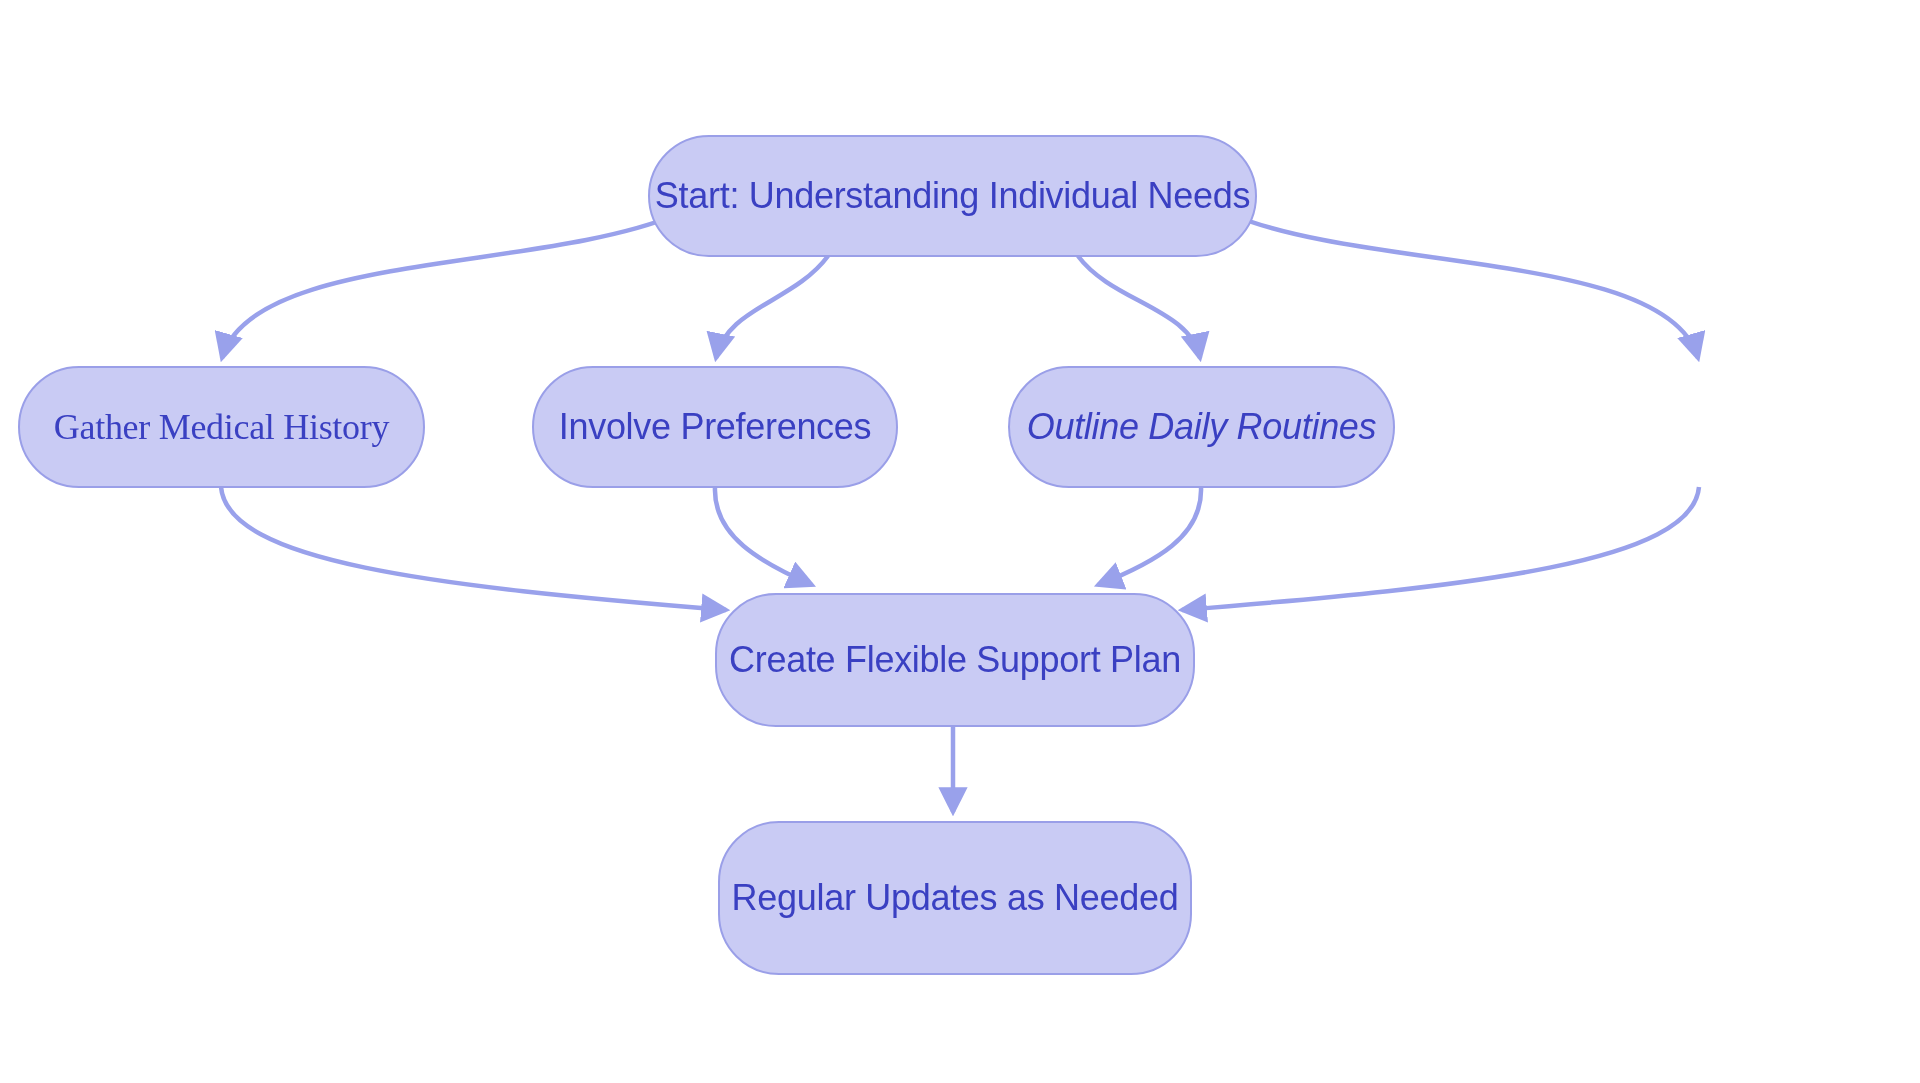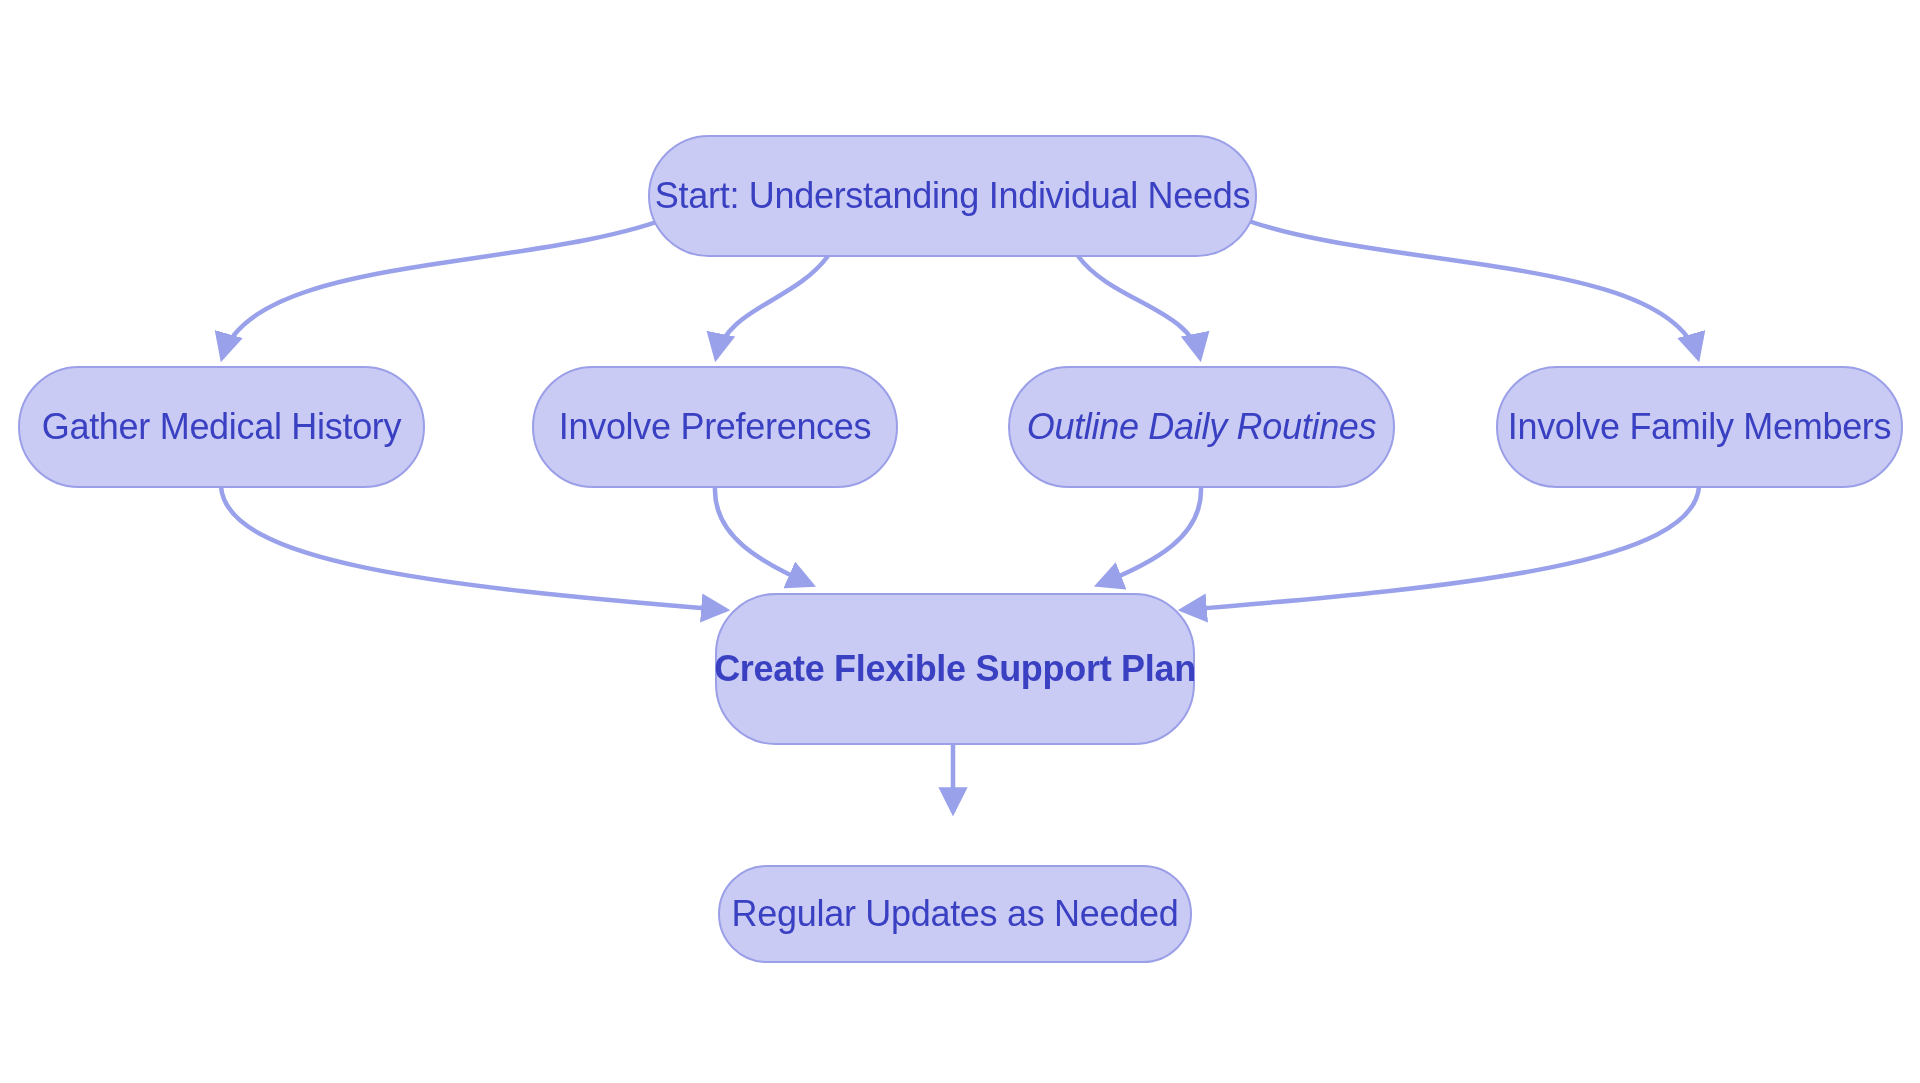--- a/index.html
+++ b/index.html
@@ -42,26 +42,26 @@
     justify-content: center;
     text-align: center;
   }
   .node .label {
     color: var(--node-text, #3a40c2);
     font-size: 36px;
     letter-spacing: -0.3px;
     white-space: nowrap;
   }
   .node-start   { left: 648px;  top: 135px; width: 609px; height: 122px; }
-  .node-gather  { left: 18px;   top: 366px; width: 407px; height: 122px; }
+  .node-gather  { left: 18px;   top: 366px; width: 407px; height: 122px; font-family: Liberation Serif, serif; }
   .node-identify{ left: 532px;  top: 366px; width: 366px; height: 122px; }
   .node-outline { left: 1008px; top: 366px; width: 387px; height: 122px; font-style: italic; }
   .node-involve { left: 1496px; top: 366px; width: 407px; height: 122px; }
-  .node-plan    { left: 715px;  top: 593px; width: 480px; height: 152px; font-weight: bold; }
-  .node-updates { left: 718px;  top: 821px; width: 474px; height: 98px; margin-top: 44px; }
+  .node-plan    { left: 715px;  top: 593px; width: 480px; height: 134px; }
+  .node-updates { left: 718px;  top: 821px; width: 474px; height: 154px; }
 </style>
 </head>
 <body>
 
 <div class="canvas">
 
   <svg class="edges-layer" viewBox="0 0 1920 1083" xmlns="http://www.w3.org/2000/svg">
     <defs>
       <marker id="arrowhead" viewBox="0 0 10 10" refX="8.5" refY="5" markerWidth="6.5" markerHeight="6.5" orient="auto">
         <path d="M 0 0 L 10 5 L 0 10 z"></path>
@@ -87,23 +87,20 @@
   </div>
 
   <div class="node node-identify">
     <span class="label">Involve Preferences</span>
   </div>
 
   <div class="node node-outline">
     <span class="label">Outline Daily Routines</span>
   </div>
 
-  <div class="node node-involve">
-    <span class="label">Involve Family Members</span>
-  </div>
 
   <div class="node node-plan">
     <span class="label">Create Flexible Support Plan</span>
   </div>
 
   <div class="node node-updates">
     <span class="label">Regular Updates as Needed</span>
   </div>
 
 </div>

